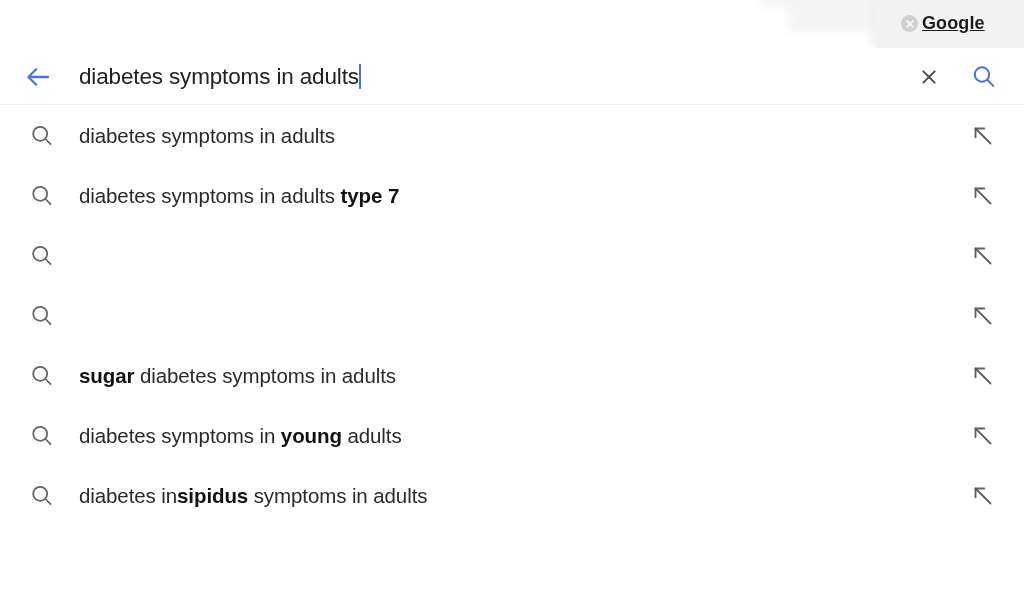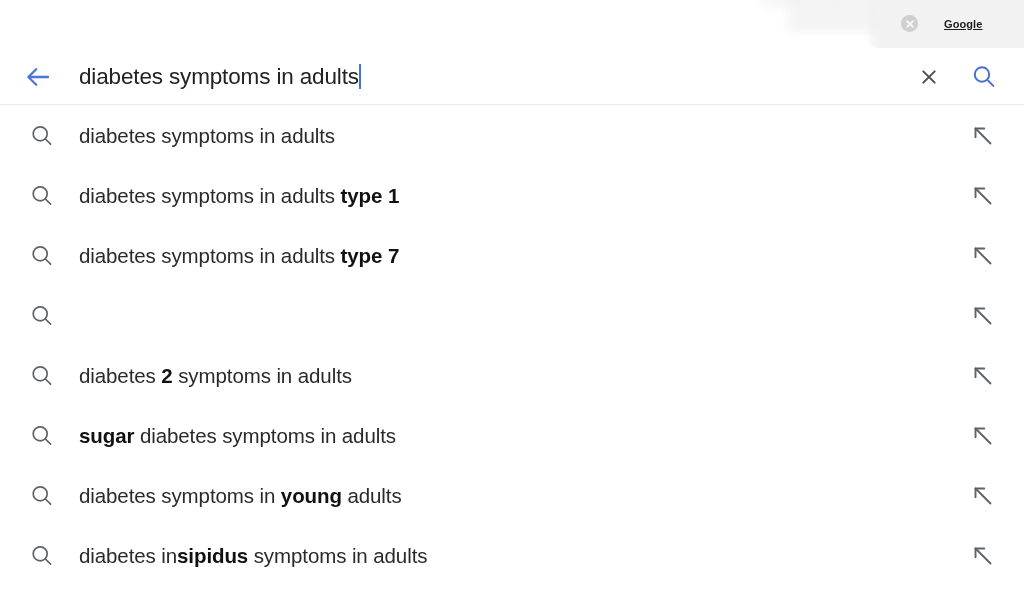--- a/index.html
+++ b/index.html
@@ -101,22 +101,22 @@
     position: absolute;
     left: 3.5px; top: 7.6px;
     width: 10px; height: 1.9px;
     background: #f4f4f4;
     border-radius: 1px;
   }
   .favicon::before { transform: rotate(45deg); }
   .favicon::after  { transform: rotate(-45deg); }
 
   .tab-title {
-    margin-left: 26px;
-    font-size: 11px;
+    margin-left: 4px;
+    font-size: 18px;
     font-weight: bold;
     color: #1c1c1c;
     letter-spacing: .1px;
     white-space: nowrap;
     filter: blur(0.45px);
     text-decoration: underline;
   }
 
   
   .searchbar {
@@ -282,35 +282,20 @@
           </svg>
         </span>
       </div>
       <div class="sug-row">
         <span class="sug-icon">
           <svg width="26" height="26" viewBox="0 0 26 26">
             <circle cx="11.2" cy="10.8" r="7" fill="none" stroke="#5f6368" stroke-width="1.7"></circle>
             <path d="M16.4 16 L21.6 21.2" fill="none" stroke="#5f6368" stroke-width="1.7" stroke-linecap="round"></path>
           </svg>
         </span>
-        <span class="sug-text">diabetes symptoms in adults <b>type 1</b></span>
-        <span class="sug-fill">
-          <svg width="24" height="24" viewBox="0 0 24 24">
-            <path d="M4.5 4.5 L19.5 19.5" fill="none" stroke="#5f6368" stroke-width="1.9" stroke-linecap="round"></path>
-            <path d="M4.5 13.3 L4.5 4.5 L13.3 4.5" fill="none" stroke="#5f6368" stroke-width="1.9" stroke-linecap="round" stroke-linejoin="round"></path>
-          </svg>
-        </span>
-      </div>
-      <div class="sug-row">
-        <span class="sug-icon">
-          <svg width="26" height="26" viewBox="0 0 26 26">
-            <circle cx="11.2" cy="10.8" r="7" fill="none" stroke="#5f6368" stroke-width="1.7"></circle>
-            <path d="M16.4 16 L21.6 21.2" fill="none" stroke="#5f6368" stroke-width="1.7" stroke-linecap="round"></path>
-          </svg>
-        </span>
         <span class="sug-text">diabetes symptoms in adults <b>type 7</b></span>
         <span class="sug-fill">
           <svg width="24" height="24" viewBox="0 0 24 24">
             <path d="M4.5 4.5 L19.5 19.5" fill="none" stroke="#5f6368" stroke-width="1.9" stroke-linecap="round"></path>
             <path d="M4.5 13.3 L4.5 4.5 L13.3 4.5" fill="none" stroke="#5f6368" stroke-width="1.9" stroke-linecap="round" stroke-linejoin="round"></path>
           </svg>
         </span>
       </div>
       <div class="sug-row">
         <span class="sug-icon">
@@ -326,21 +311,20 @@
           </svg>
         </span>
       </div>
       <div class="sug-row">
         <span class="sug-icon">
           <svg width="26" height="26" viewBox="0 0 26 26">
             <circle cx="11.2" cy="10.8" r="7" fill="none" stroke="#5f6368" stroke-width="1.7"></circle>
             <path d="M16.4 16 L21.6 21.2" fill="none" stroke="#5f6368" stroke-width="1.7" stroke-linecap="round"></path>
           </svg>
         </span>
-        <span class="sug-text">diabetes <b>2</b> symptoms in adults</span>
         <span class="sug-fill">
           <svg width="24" height="24" viewBox="0 0 24 24">
             <path d="M4.5 4.5 L19.5 19.5" fill="none" stroke="#5f6368" stroke-width="1.9" stroke-linecap="round"></path>
             <path d="M4.5 13.3 L4.5 4.5 L13.3 4.5" fill="none" stroke="#5f6368" stroke-width="1.9" stroke-linecap="round" stroke-linejoin="round"></path>
           </svg>
         </span>
       </div>
       <div class="sug-row">
         <span class="sug-icon">
           <svg width="26" height="26" viewBox="0 0 26 26">

